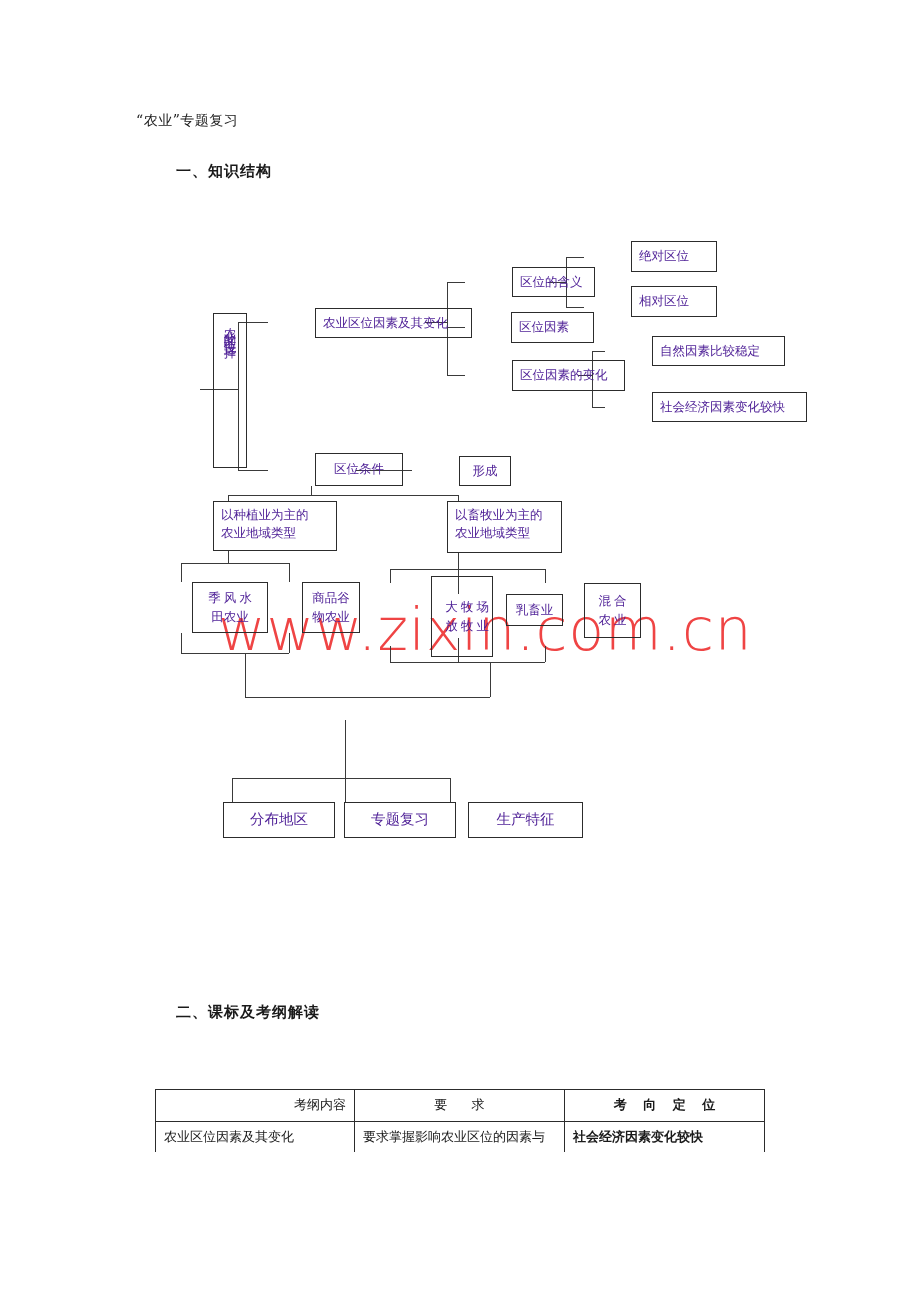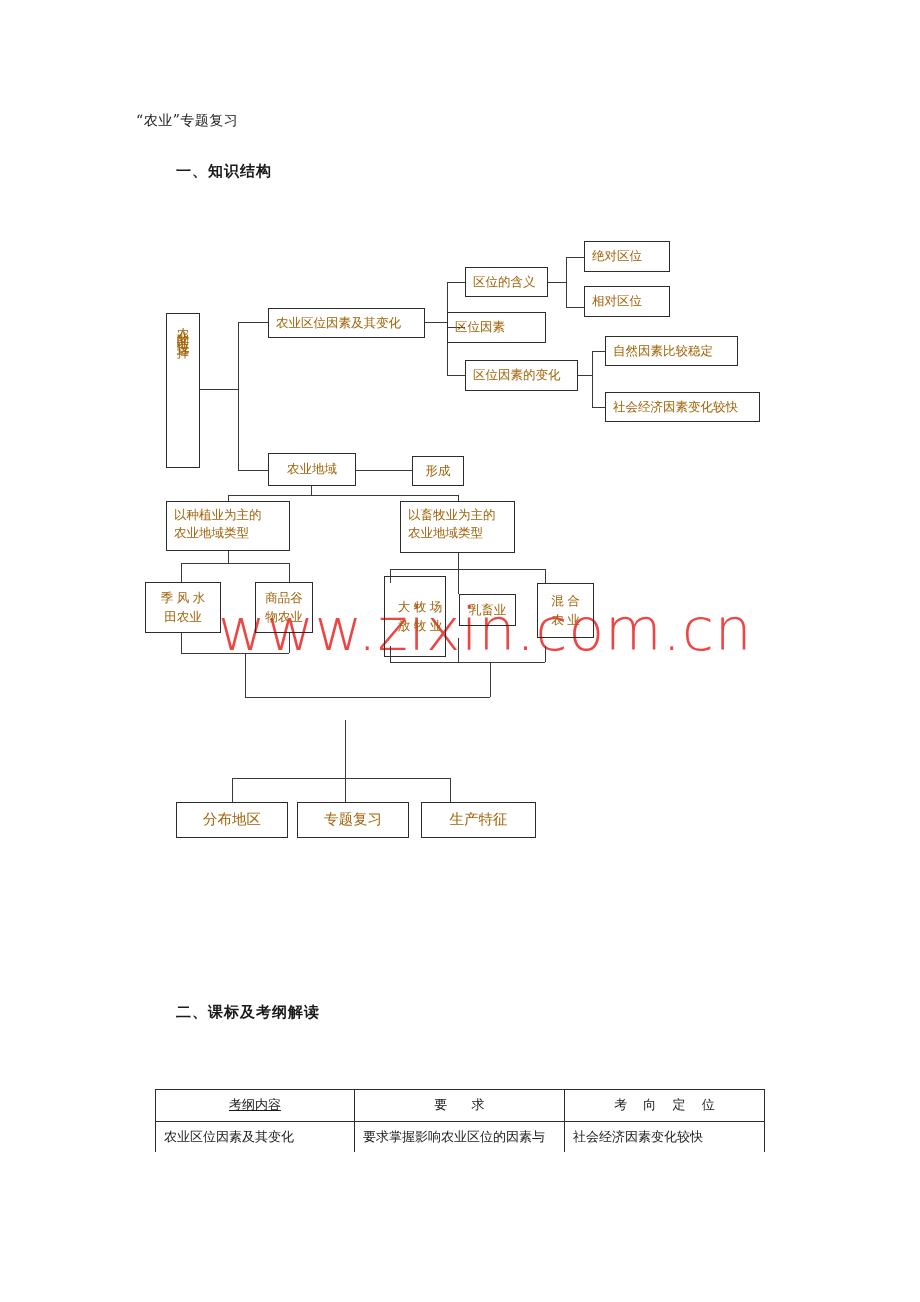--- a/index.html
+++ b/index.html
@@ -70,24 +70,25 @@
   .node {
     position: absolute;
     border: 1px solid #2c2c2c;
     background: transparent;
     box-sizing: border-box;
     display: flex;
     align-items: center;
     justify-content: center;
     text-align: center;
     font-size: 12.5px;
-    font-family: Liberation Sans, sans-serif;
+    font-family: Liberation Serif, serif;
     line-height: 1.45;
-    color: #a16207;
+    color: #4c1d95;
     z-index: 3;
+    margin-left: 47px;
   }
   .node.left-text { justify-content: flex-start; padding-left: 7px; text-align: left; }
   .node.vertical {
     writing-mode: vertical-rl;
     text-orientation: upright;
     letter-spacing: 3px;
     padding-top: 4px;
     justify-content: flex-start;
   }
   .node.two-line { flex-direction: column; }
@@ -113,26 +114,26 @@
     font-size: 13px;
     color: #1a1a1a;
     z-index: 2;
   }
   .exam-table td {
     border: 1px solid #2c2c2c;
     padding: 5px 8px 6px 8px;
     vertical-align: middle;
     line-height: 1.5;
   }
-  .exam-table td.hdr-left { text-align: center; text-decoration: underline; }
+  .exam-table td.hdr-left { text-align: right; }
   .exam-table td.hdr-wide { text-align: center; letter-spacing: 10px; text-indent: 10px; }
   .exam-table td.hdr-spread { text-align: center; letter-spacing: 6px; text-indent: 6px; }
   .col-a { width: 200px; }
   .col-b { width: 210px; }
-  .col-c { width: 200px; }
+  .col-c { width: 200px; font-weight: bold; }
   .nb { border-bottom: none !important; }
   .nt { border-top: none !important; }
 </style>
 </head>
 <body>
 
 <div class="page">
 
   <div class="watermark">www.zixin.com.cn</div>
 
@@ -206,29 +207,29 @@
     <div class="node vertical" style="left:166px; top:313px; width:34px; height:155px;">农业的区位选择</div>
 
     <div class="node left-text" style="left:268px; top:308px; width:157px; height:30px;">农业区位因素及其变化</div>
 
     <div class="node left-text" style="left:465px; top:267px; width:83px; height:30px;">区位的含义</div>
 
     <div class="node left-text" style="left:584px; top:241px; width:86px; height:31px;">绝对区位</div>
 
     <div class="node left-text" style="left:584px; top:286px; width:86px; height:31px;">相对区位</div>
 
-    <div class="node left-text" style="left:447px; top:312px; width:99px; height:31px;">区位因素</div>
+    <div class="node left-text" style="left:464px; top:312px; width:83px; height:31px;">区位因素</div>
 
     <div class="node left-text" style="left:465px; top:360px; width:113px; height:31px;">区位因素的变化</div>
 
     <div class="node left-text" style="left:605px; top:336px; width:133px; height:30px;">自然因素比较稳定</div>
 
     <div class="node left-text" style="left:605px; top:392px; width:155px; height:30px;">社会经济因素变化较快</div>
 
-    <div class="node" style="left:268px; top:453px; width:88px; height:33px;">农业地域</div>
+    <div class="node" style="left:268px; top:453px; width:88px; height:33px;">区位条件</div>
 
     <div class="node" style="left:412px; top:456px; width:52px; height:30px;">形成</div>
 
     <div class="node two-line left-text" style="left:166px; top:501px; width:124px; height:50px; align-items:flex-start; padding-top:4px;">
       <span>以种植业为主的</span>
       <span>农业地域类型</span>
     </div>
 
     <div class="node two-line left-text" style="left:400px; top:501px; width:115px; height:52px; align-items:flex-start; padding-top:4px;">
       <span>以畜牧业为主的</span>

